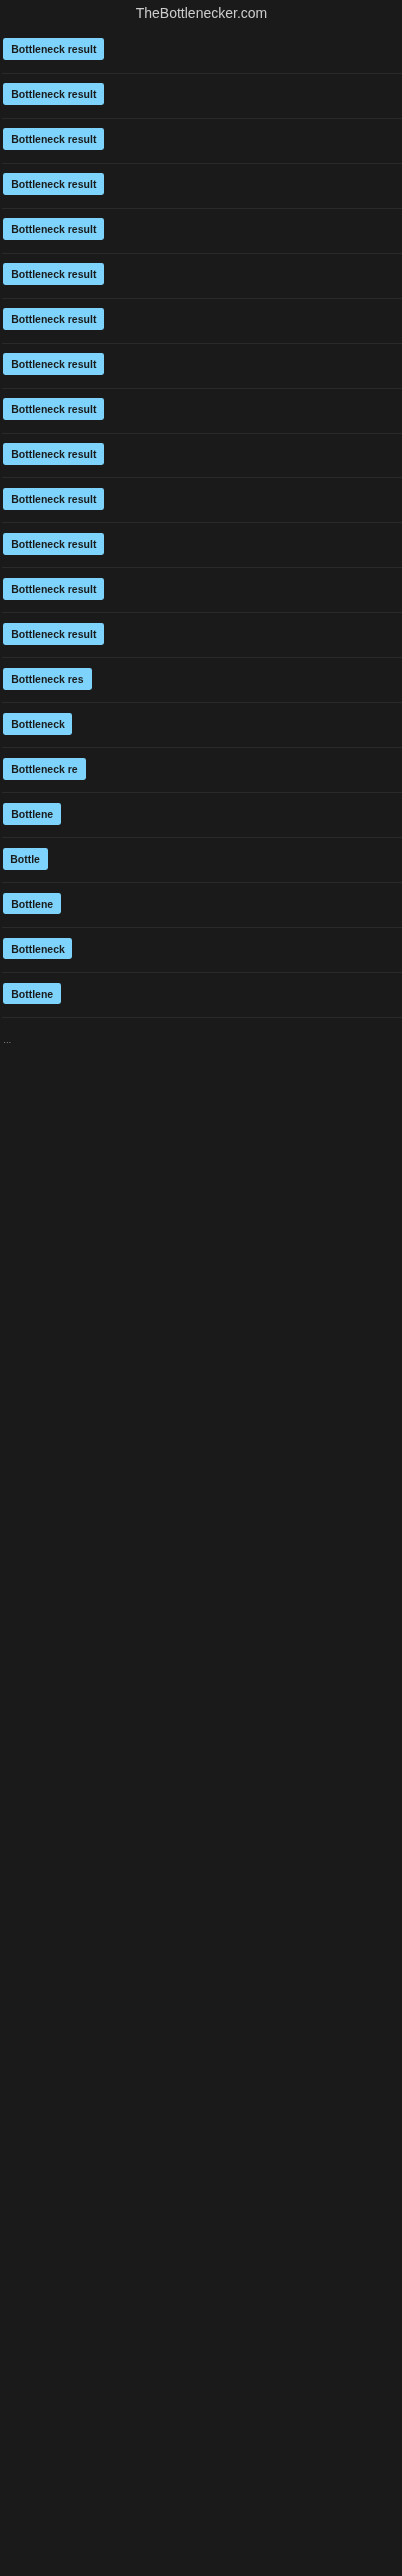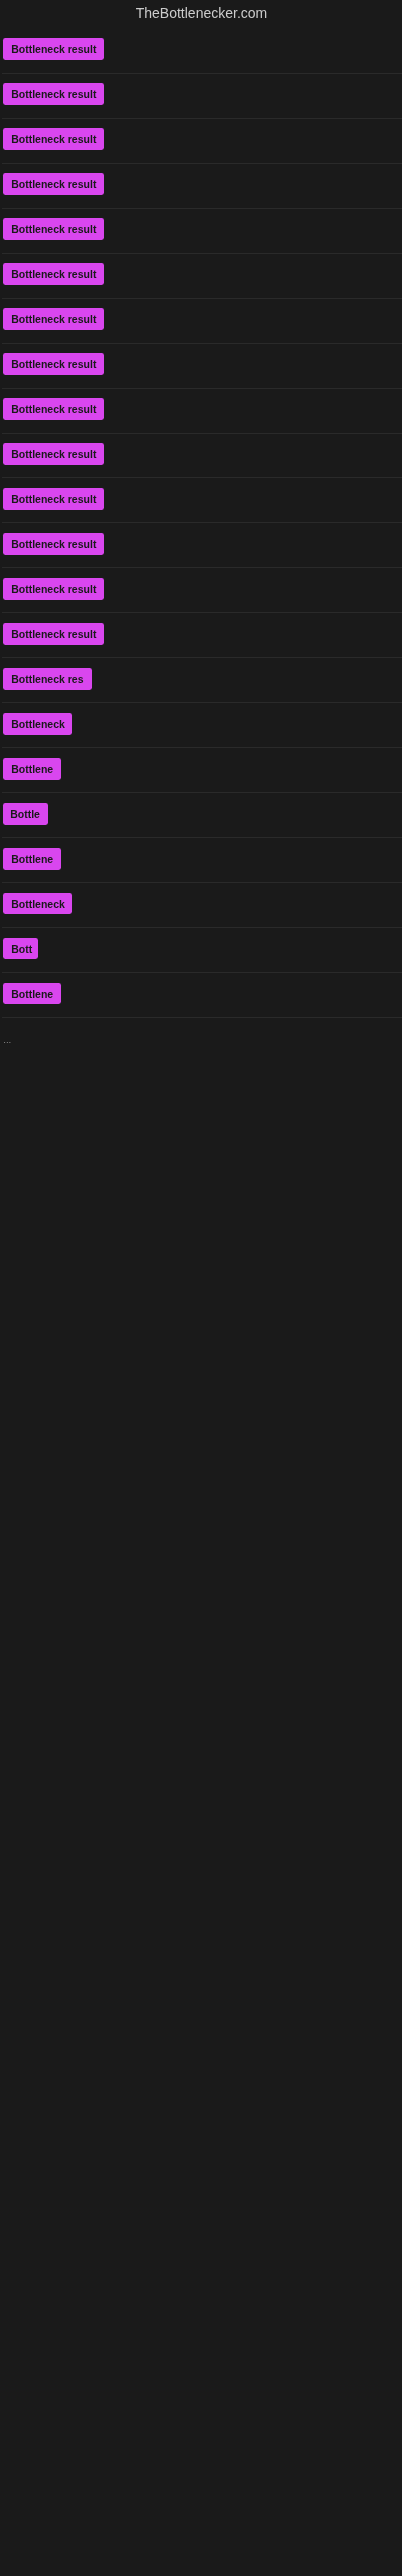--- a/index.html
+++ b/index.html
@@ -15,21 +15,21 @@
       position: relative;
     }
     .site-title {
       text-align: center;
       color: #cccccc;
       font-size: 14px;
       padding: 4.8px 0 8px 0;
       font-weight: normal;
     }
     .bottleneck-badge {
-      background-color: #d946ef;
+      background-color: #7dd3fc;
       color: #1a1a1a;
       font-size: 10.5px;
       font-weight: bold;
       padding: 4.8px 8px;
       display: inline-block;
       border-radius: 2.4px;
       white-space: nowrap;
       overflow: hidden;
     }
     .result-row {
@@ -55,22 +55,22 @@
     <div class="result-row"><span class="bottleneck-badge" style="max-width: 113px;">Bottleneck result</span></div>
     <div class="result-row"><span class="bottleneck-badge" style="max-width: 113px;">Bottleneck result</span></div>
     <div class="result-row"><span class="bottleneck-badge" style="max-width: 113px;">Bottleneck result</span></div>
     <div class="result-row"><span class="bottleneck-badge" style="max-width: 113px;">Bottleneck result</span></div>
     <div class="result-row"><span class="bottleneck-badge" style="max-width: 113px;">Bottleneck result</span></div>
     <div class="result-row"><span class="bottleneck-badge" style="max-width: 113px;">Bottleneck result</span></div>
     <div class="result-row"><span class="bottleneck-badge" style="max-width: 113px;">Bottleneck result</span></div>
     <div class="result-row"><span class="bottleneck-badge" style="max-width: 113px;">Bottleneck result</span></div>
     <div class="result-row"><span class="bottleneck-badge" style="max-width: 95px;">Bottleneck res</span></div>
     <div class="result-row"><span class="bottleneck-badge" style="max-width: 69px;">Bottleneck</span></div>
+    <div class="result-row"><span class="bottleneck-badge" style="max-width: 84px;">Bottleneck re</span></div>
     <div class="result-row"><span class="bottleneck-badge" style="max-width: 58px;">Bottlene</span></div>
     <div class="result-row"><span class="bottleneck-badge" style="max-width: 45px; padding-left: 7px;">Bottle</span></div>
     <div class="result-row"><span class="bottleneck-badge" style="max-width: 58px;">Bottlene</span></div>
     <div class="result-row"><span class="bottleneck-badge" style="max-width: 69px;">Bottleneck</span></div>
-    <div class="result-row"><span class="bottleneck-badge" style="max-width: 35px;">Bott</span></div>
     <div class="result-row"><span class="bottleneck-badge" style="max-width: 58px;">Bottlene</span></div>
   </div>
 
 <div style="padding: 16px 3.2px; color: #888; font-size: 9.7px;" id="ellipsis-container"><span>...</span></div>
 
 
 </body></html>

